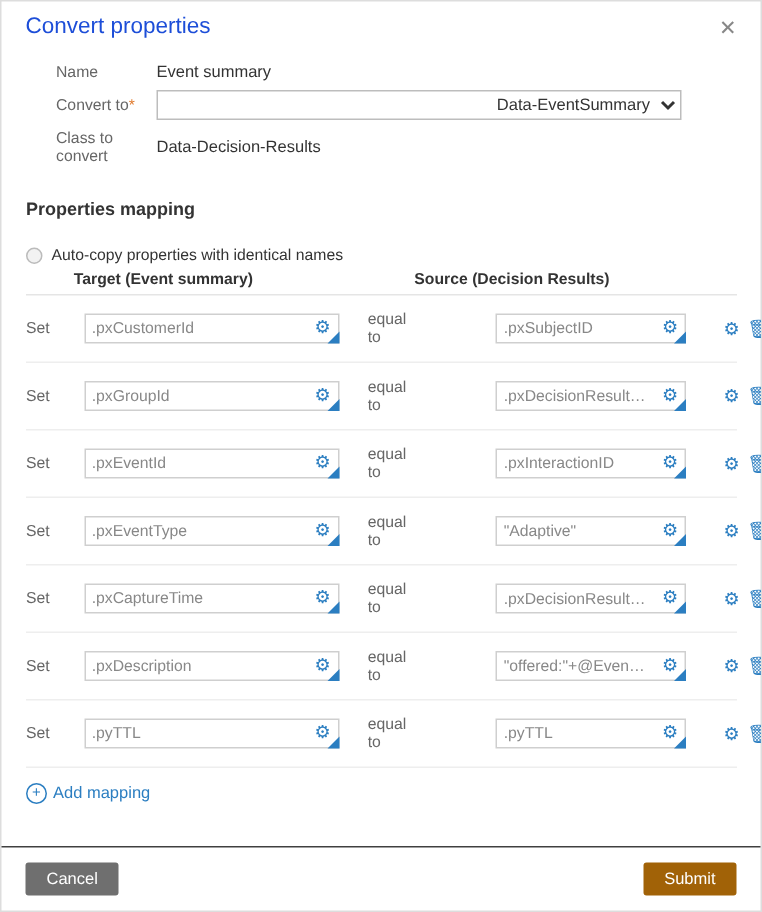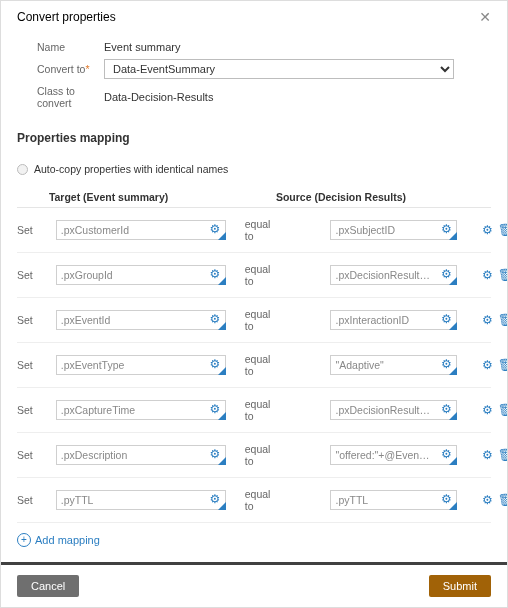--- a/index.html
+++ b/index.html
@@ -20,23 +20,23 @@
     background: #fff;
     border: 1px solid #ddd;
   }
   .titlebar {
     display: flex;
     justify-content: space-between;
     align-items: center;
     padding: 8px 16px 4px 16px;
   }
   .titlebar h1 {
-    font-size: 12px;
+    font-size: 15px;
     font-weight: 400;
-    color: #000000;
+    color: #1d4ed8;
     text-align: right;
   }
   .close-x {
     font-size: 14px;
     color: #888;
     cursor: pointer;
   }
   .body {
     flex: 1;
     padding: 12px 16px 0 16px;
@@ -48,40 +48,39 @@
     margin-bottom: 6px;
     font-size: 11px;
   }
   .fieldrow .label {
     width: 87px;
     color: #666;
     font-size: 10.5px;
     padding-left: 20px;
   }
   .fieldrow .label .req { color: #e07a2d; }
-  .fieldrow .value { color: #333; }
+  .fieldrow .value { color: #333; text-align: right; }
   .fieldrow select.value {
     width: 350px;
     height: 20px;
     border: 1px solid #bdbdbd;
     font-size: 11px;
     padding: 0 4px;
     background: #fff;
   }
   h2.section {
     font-size: 12px;
     font-weight: 700;
     margin: 22px 0 18px 0;
     color: #333;
   }
   .autocopy {
     display: flex;
     align-items: center;
     gap: 6px;
-    margin-bottom: 12px;
     font-size: 10.5px;
     color: #333;
   }
   .autocopy input[type="checkbox"] {
     width: 11px; height: 11px;
     appearance: none;
     border: 1px solid #bbb;
     border-radius: 50%;
     background: #f2f2f2;
   }
@@ -166,21 +165,21 @@
     border: 1px solid #2b7ec1;
     border-radius: 50%;
     display:flex;align-items:center;justify-content:center;
     font-size:10px; line-height:1;
   }
   .footer {
     display:flex;
     justify-content: space-between;
     align-items:center;
     padding: 10px 16px;
-    border-top: 3px solid #404040;
+    border-top: 1px solid #404040;
   }
   .btn {
     height: 22px;
     padding: 0 14px;
     border: none;
     font-size: 11px;
     cursor: pointer;
     border-radius: 2px;
   }
   .btn-cancel { background: #6f6f6f; color: #fff; }

